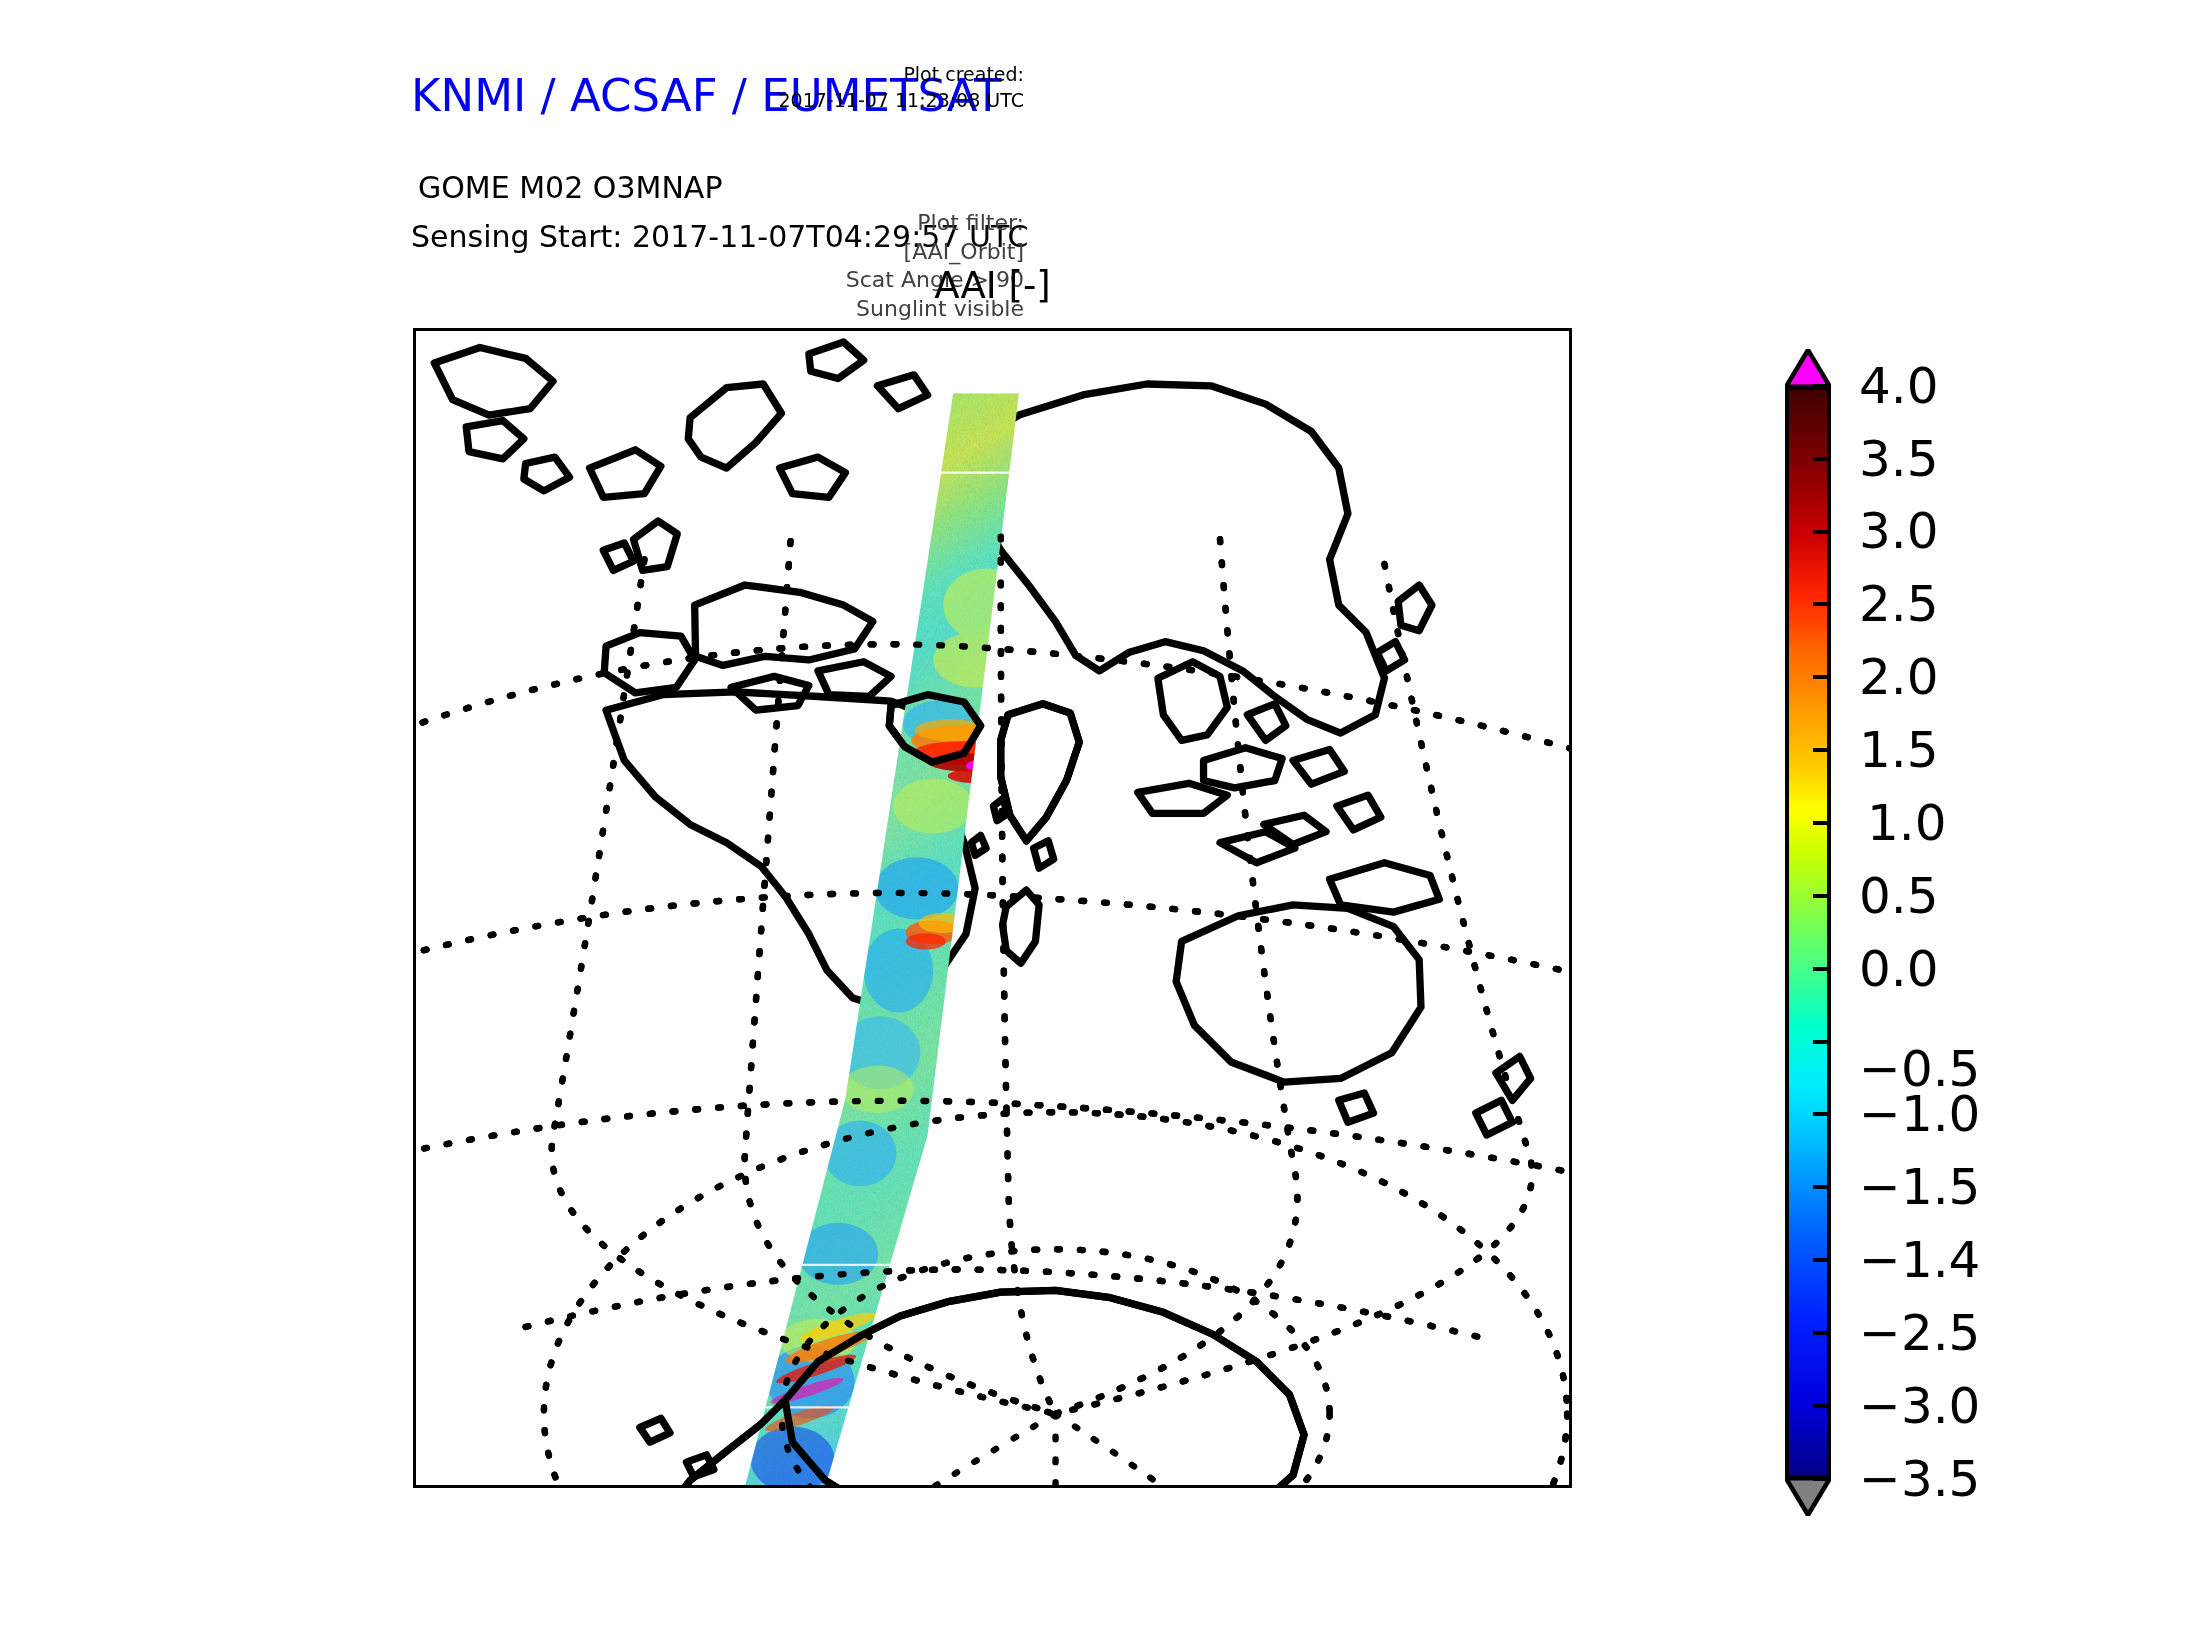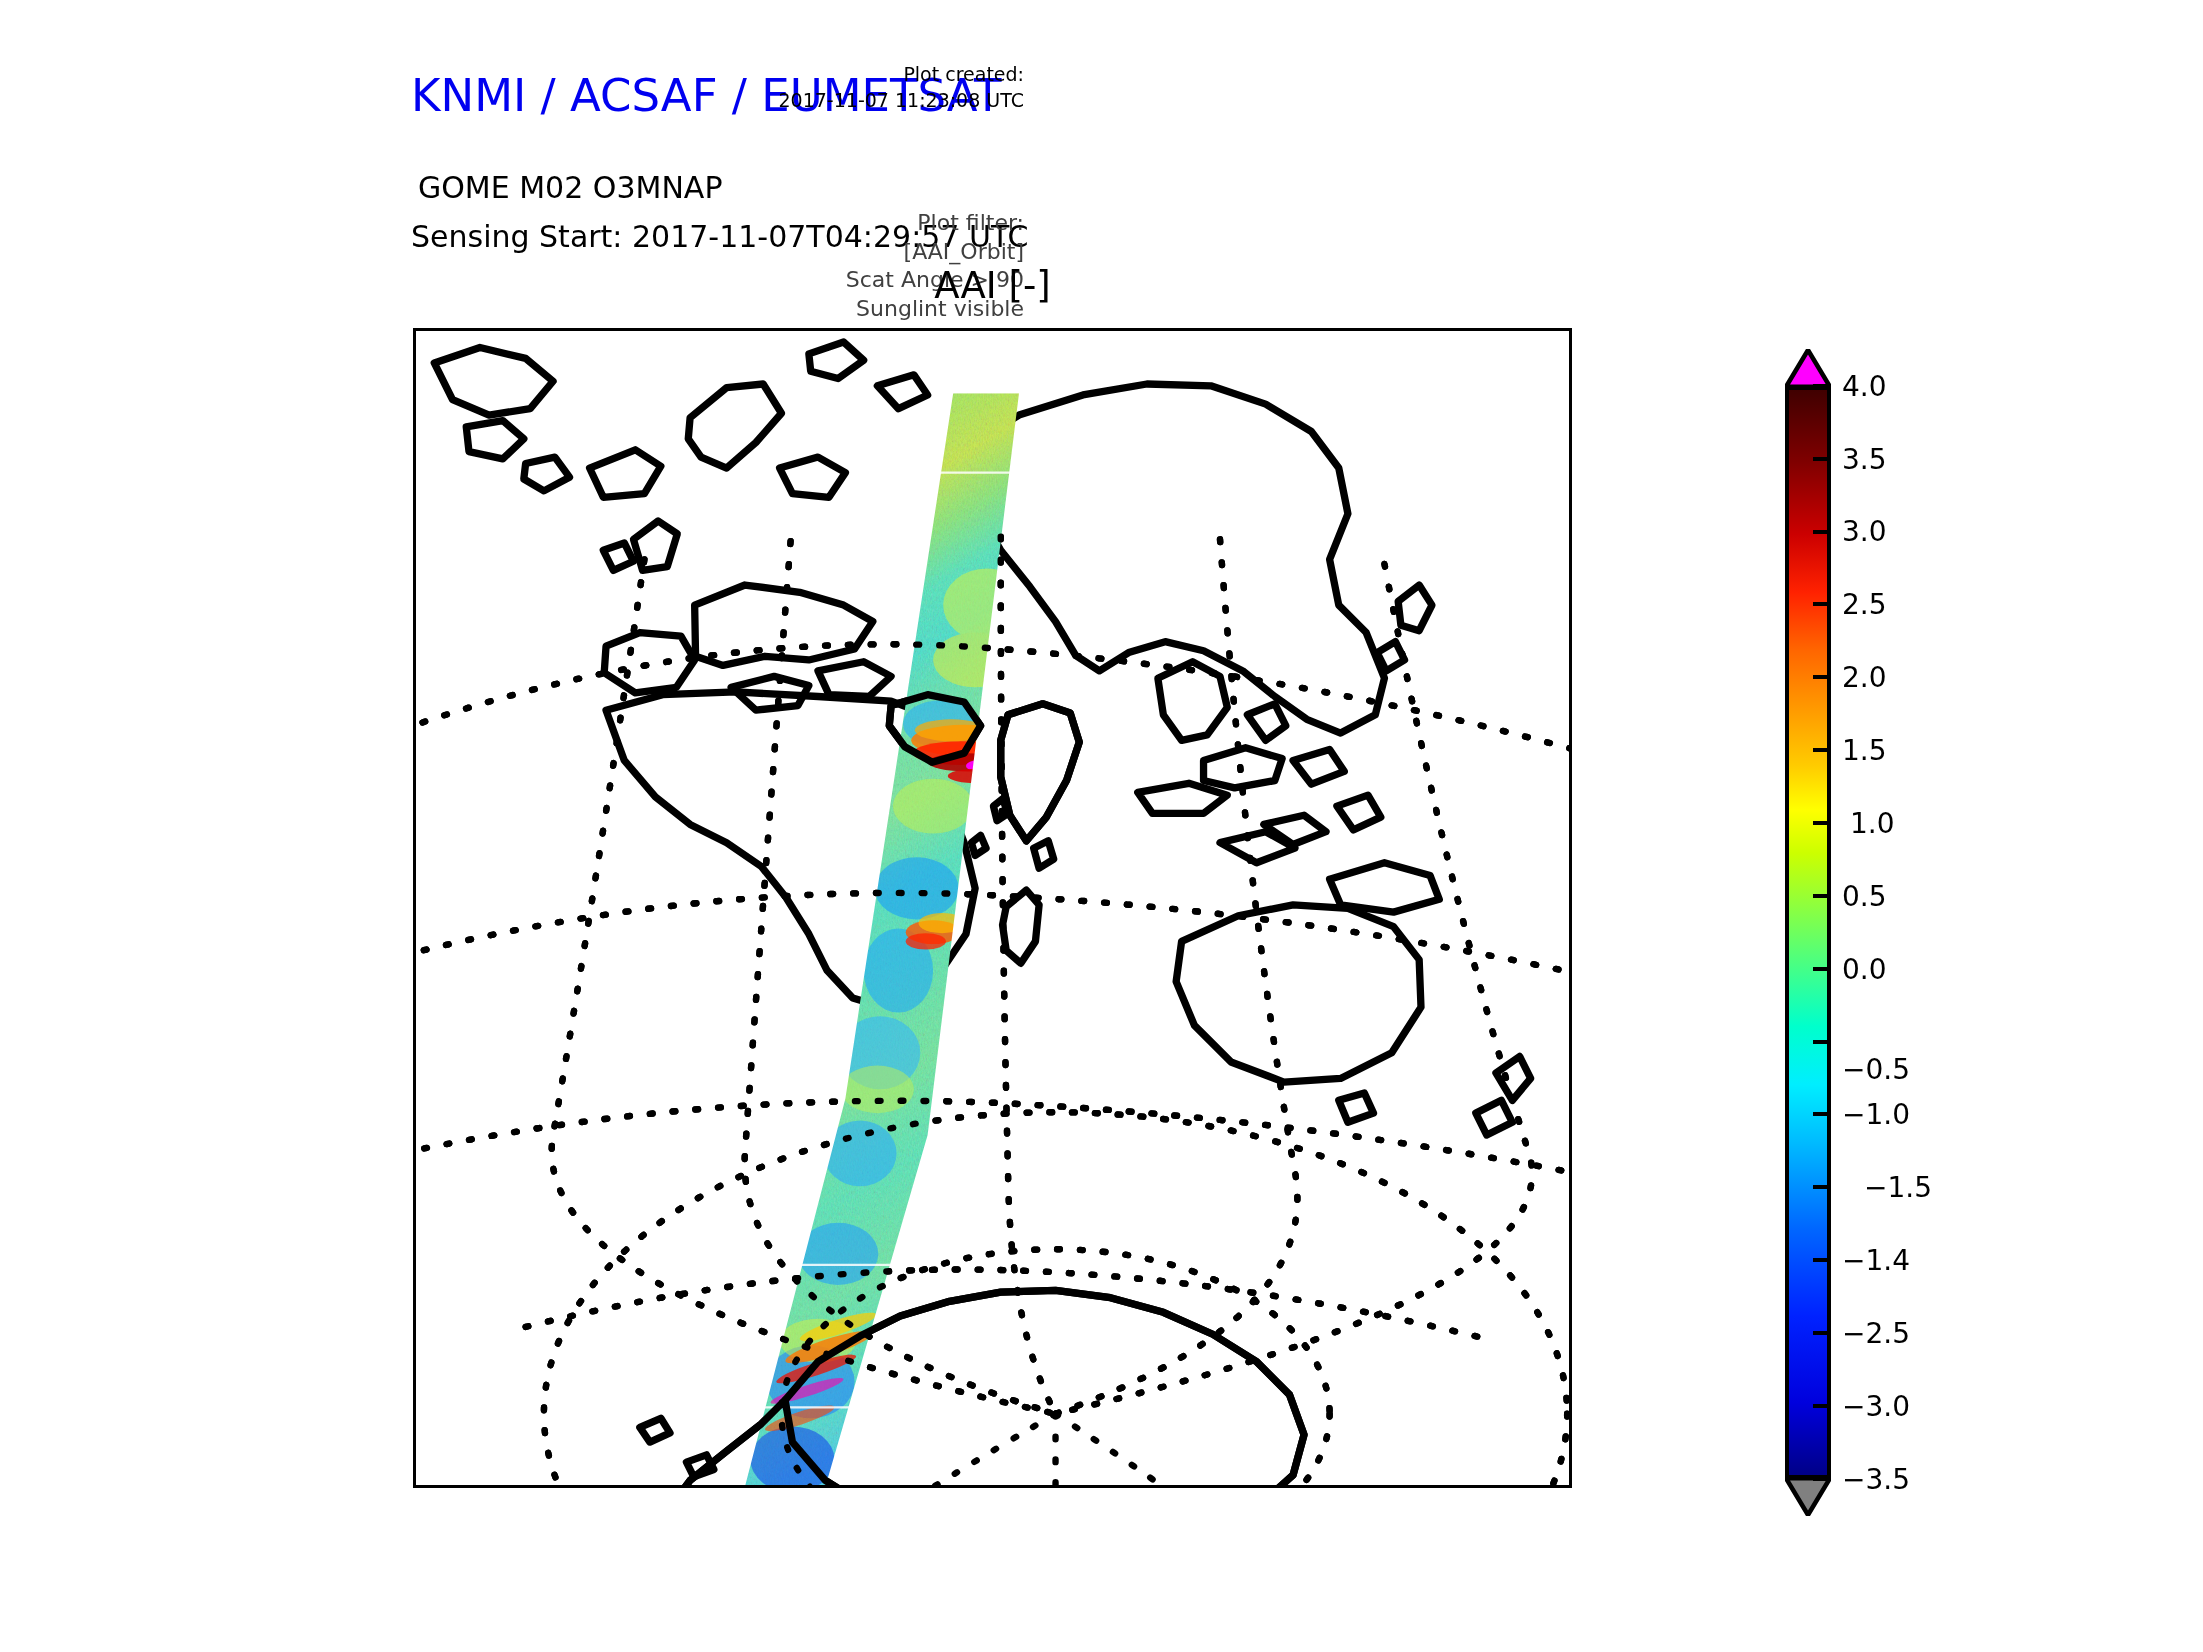--- a/index.html
+++ b/index.html
@@ -110,22 +110,22 @@
   #cb-arrow-bottom { top: 1128px; }
   .cb-tick {
     position: absolute;
     left: 27.5px;
     width: 17.4px;
     height: 3.7px;
     background: #000000;
   }
   .cb-label {
     position: absolute;
-    left: 57px;
-    font-size: 28px;
+    left: 74px;
+    font-size: 50px;
     color: #000000;
     transform: translateY(-50%);
     white-space: nowrap;
   }
 </style>
 </head>
 <body>
 
 <div id="org-title">KNMI / ACSAF / EUMETSAT</div>
 
@@ -419,21 +419,21 @@
       <div class="cb-label" style="top: 474px; margin-left: 8px;">1.0</div>
       <div class="cb-tick" style="top: 545px;"></div>
       <div class="cb-label" style="top: 547px;">0.5</div>
       <div class="cb-tick" style="top: 618px;"></div>
       <div class="cb-label" style="top: 620px;">0.0</div>
       <div class="cb-tick" style="top: 691px;"></div>
       <div class="cb-label" style="top: 692px; margin-top: 28px;">−0.5</div>
       <div class="cb-tick" style="top: 763px;"></div>
       <div class="cb-label" style="top: 765px;">−1.0</div>
       <div class="cb-tick" style="top: 836px;"></div>
-      <div class="cb-label" style="top: 838px; margin-left: 22px;">−1.5</div>
+      <div class="cb-label" style="top: 838px;">−1.5</div>
       <div class="cb-tick" style="top: 909px;"></div>
       <div class="cb-label" style="top: 911px;">−1.4</div>
       <div class="cb-tick" style="top: 982px;"></div>
       <div class="cb-label" style="top: 984px;">−2.5</div>
       <div class="cb-tick" style="top: 1055px;"></div>
       <div class="cb-label" style="top: 1057px;">−3.0</div>
       <div class="cb-tick" style="top: 1128px;"></div>
       <div class="cb-label" style="top: 1130px;">−3.5</div>
     </div>
 </div>

